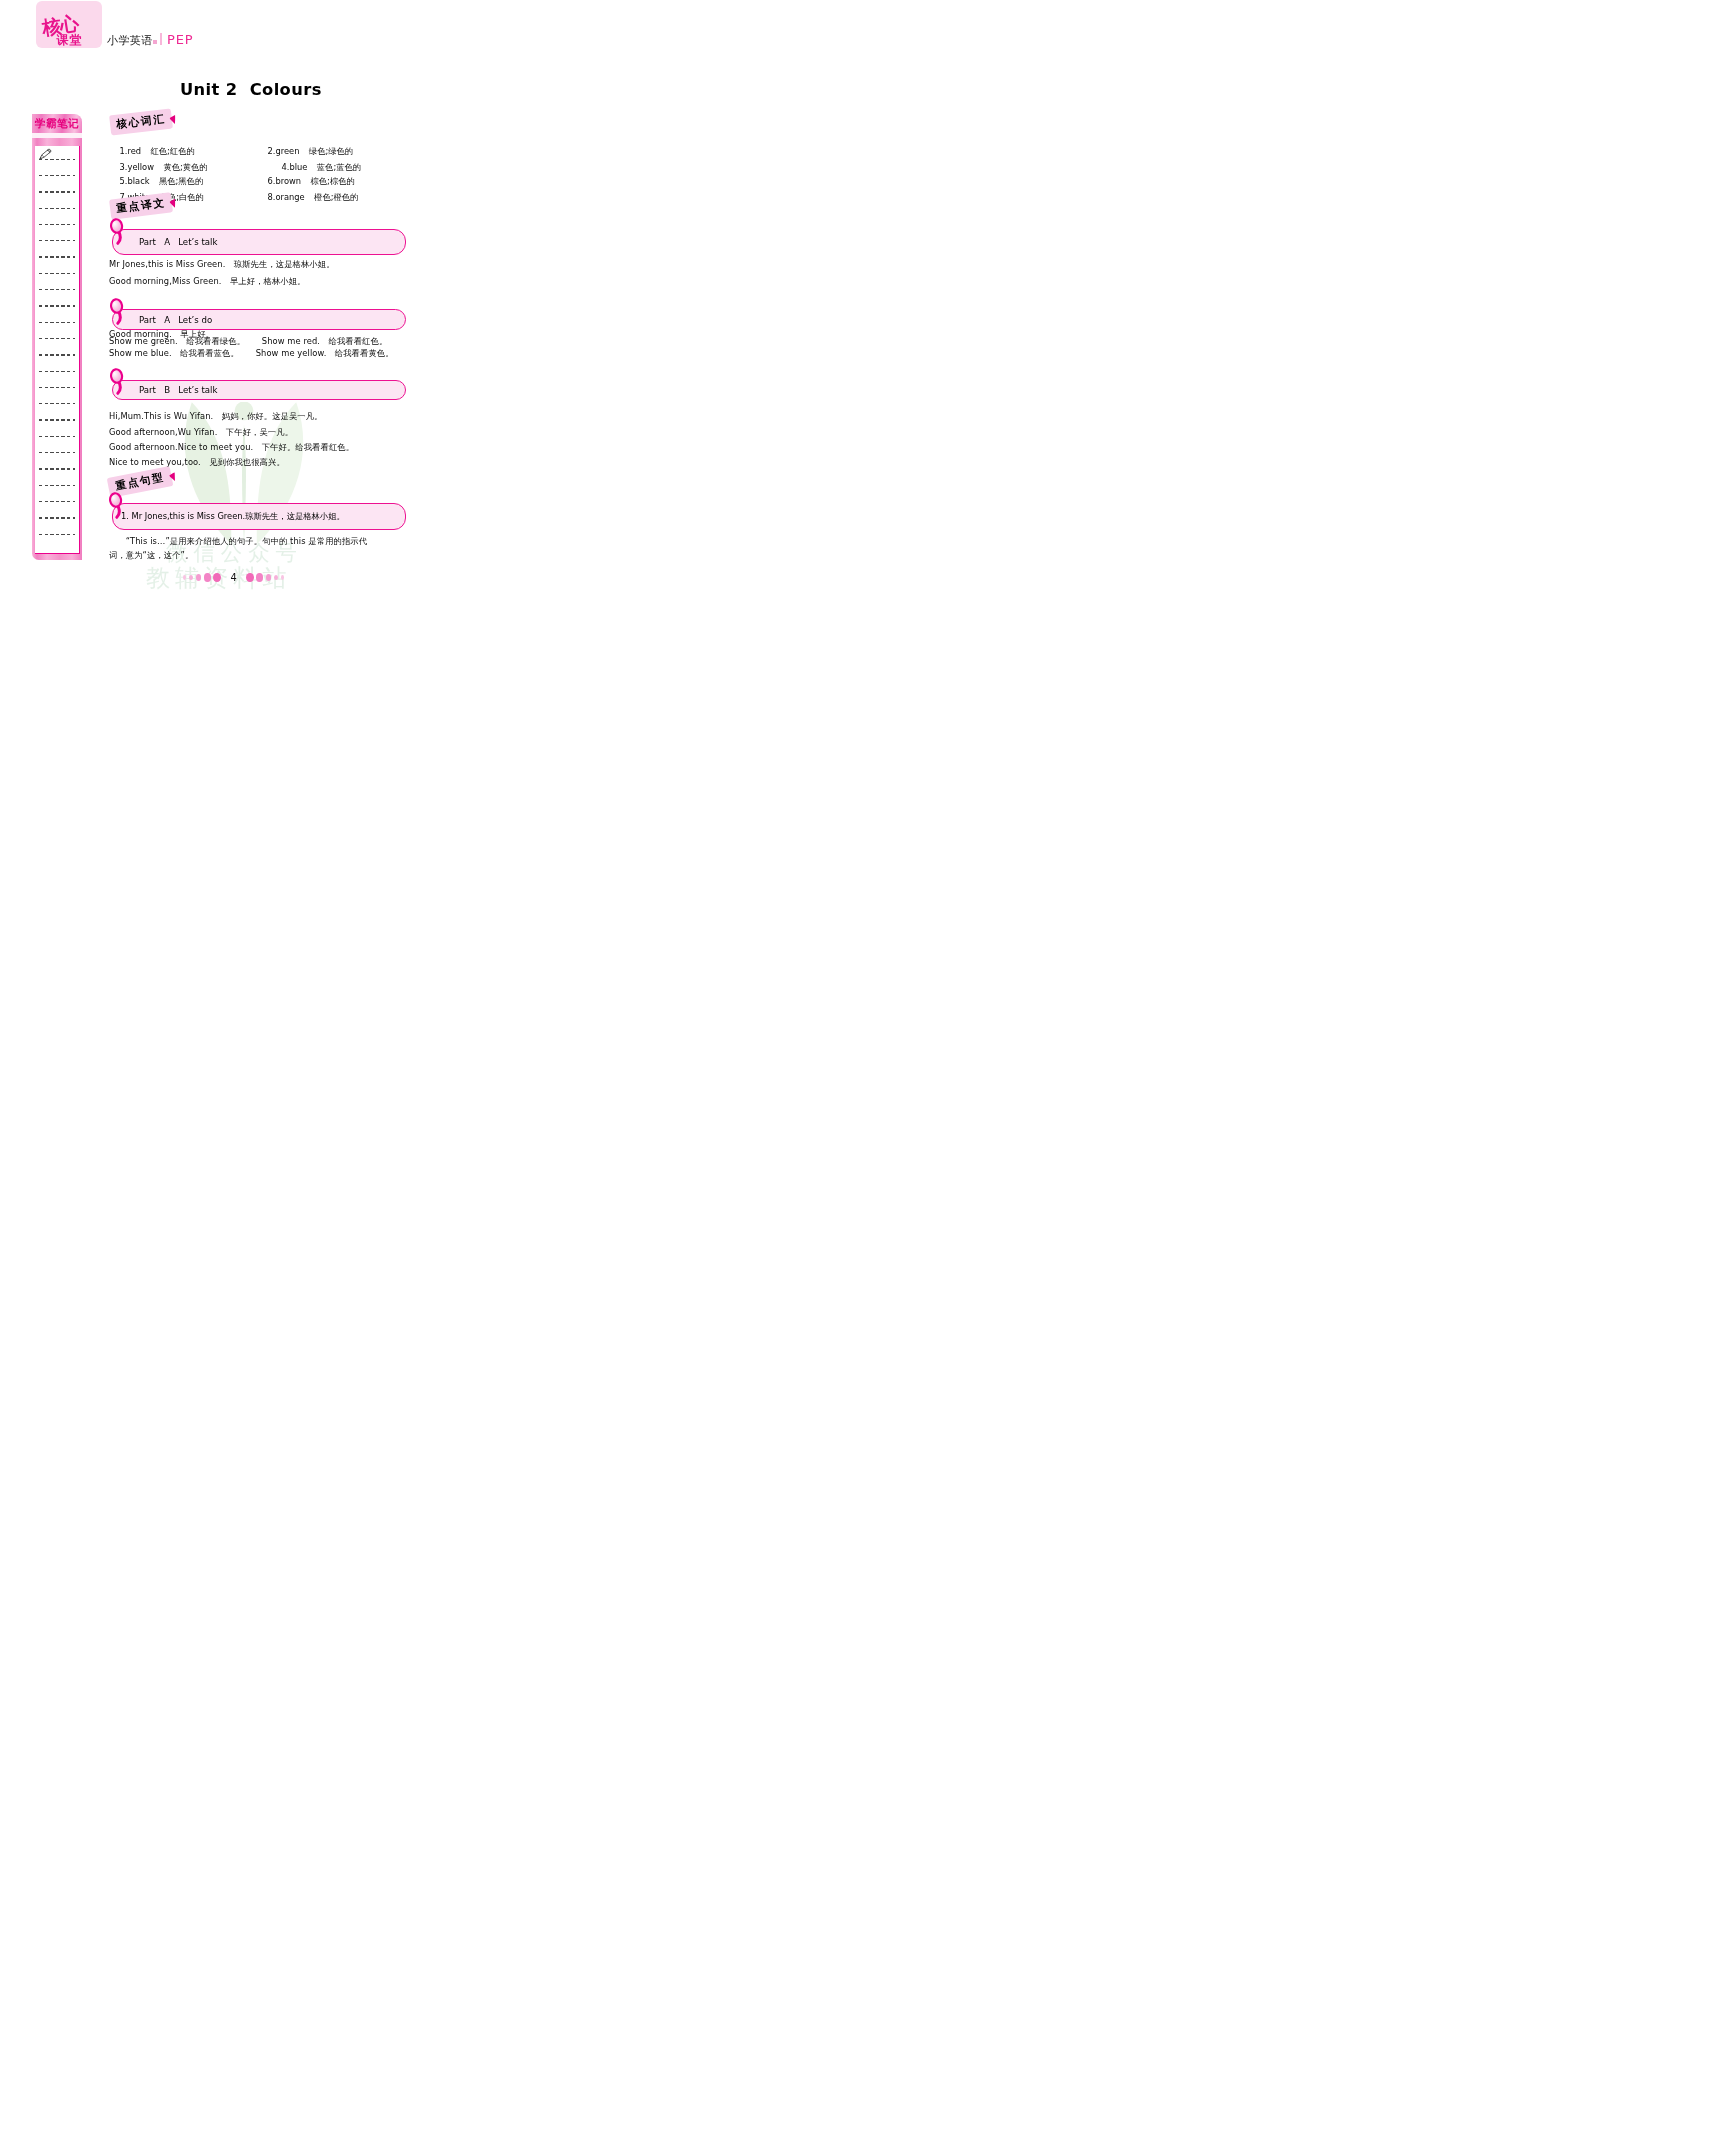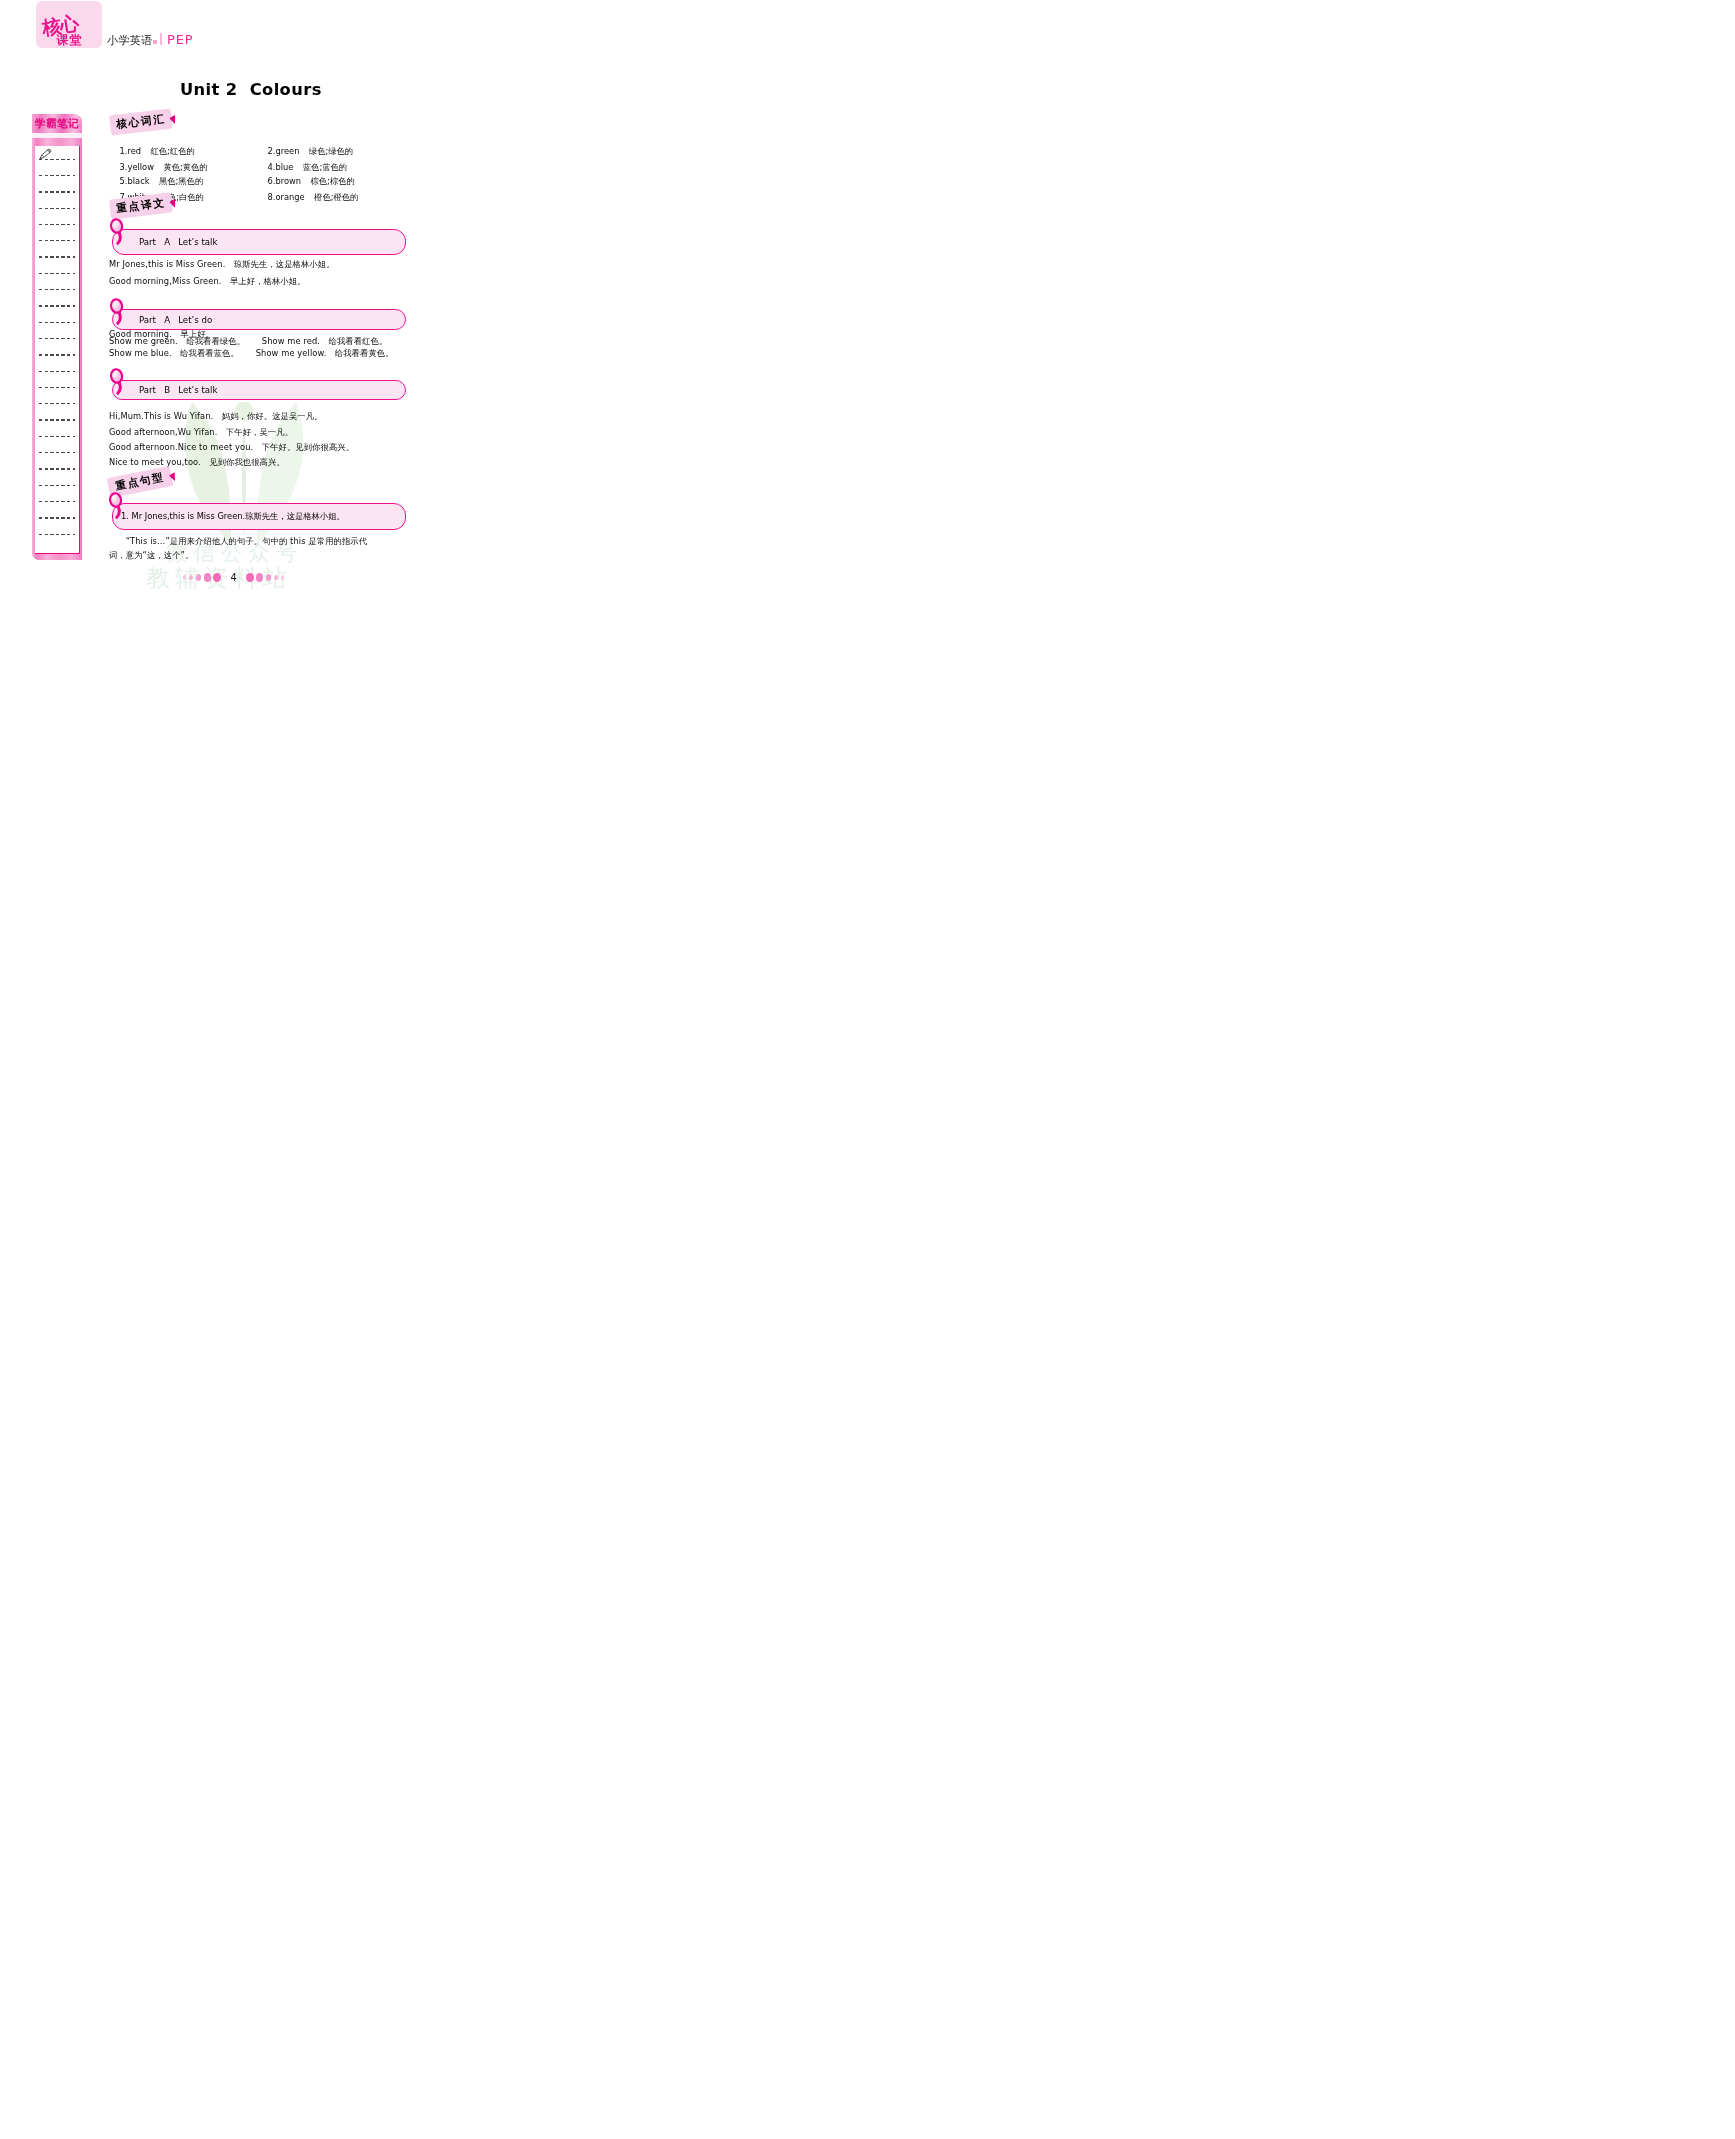--- a/index.html
+++ b/index.html
@@ -171,21 +171,21 @@
 
   <div class="vocab-row" style="left:109px;top:136px">
     <span>1.</span><span>red</span><span class="v-zh">红色;红色的</span>
   </div>
   <div class="vocab-row" style="left:257px;top:136px">
     <span>2.</span><span>green</span><span class="v-zh">绿色;绿色的</span>
   </div>
   <div class="vocab-row" style="left:109px;top:152px">
     <span>3.</span><span>yellow</span><span class="v-zh">黄色;黄色的</span>
   </div>
-  <div class="vocab-row" style="left:257px;top:152px">
+  <div class="vocab-row" style="left:271px;top:152px">
     <span>4.</span><span>blue</span><span class="v-zh">蓝色;蓝色的</span>
   </div>
   <div class="vocab-row" style="left:109px;top:166px">
     <span>5.</span><span>black</span><span class="v-zh">黑色;黑色的</span>
   </div>
   <div class="vocab-row" style="left:257px;top:166px">
     <span>6.</span><span>brown</span><span class="v-zh">棕色;棕色的</span>
   </div>
   <div class="vocab-row" style="left:109px;top:182px">
     <span>7.</span><span>white</span><span class="v-zh">白色;白色的</span>
@@ -222,21 +222,21 @@
 
   <svg class="mag" id="mag2" viewBox="0 0 46 64">
     <path d="M25 32 C30 42 30 53 23 60" stroke="#ec008c" stroke-width="7" stroke-linecap="round" fill="none"></path>
     <ellipse cx="20" cy="19" rx="13" ry="16" fill="url(#lensg)" stroke="#ec008c" stroke-width="5" transform="rotate(-10 20 19)"></ellipse>
   </svg>
   <div class="pbox" id="box-s2">
     <span class="ptext">Part   B   Let’s talk</span>
   </div>
   <div class="dline" id="s2-l0">Hi,Mum.This is Wu Yifan.　妈妈，你好。这是吴一凡。</div>
   <div class="dline" id="s2-l1">Good afternoon,Wu Yifan.　下午好，吴一凡。</div>
-  <div class="dline" id="s2-l2">Good afternoon.Nice to meet you.　下午好。见到你很高兴。</div>
+  <div class="dline" id="s2-l2">Good afternoon.Nice to meet you.　下午好。给我看看红色。</div>
   <div class="dline" id="s2-l3">Nice to meet you,too.　见到你我也很高兴。</div>
 
   <div class="tag" id="tag-pattern">
     <span>重点句型</span>
     <i class="fold"></i>
   </div>
   <svg class="mag" id="mag3" viewBox="0 0 46 64">
     <path d="M25 32 C30 42 30 53 23 60" stroke="#ec008c" stroke-width="7" stroke-linecap="round" fill="none"></path>
     <ellipse cx="20" cy="19" rx="13" ry="16" fill="url(#lensg)" stroke="#ec008c" stroke-width="5" transform="rotate(-10 20 19)"></ellipse>
   </svg>

